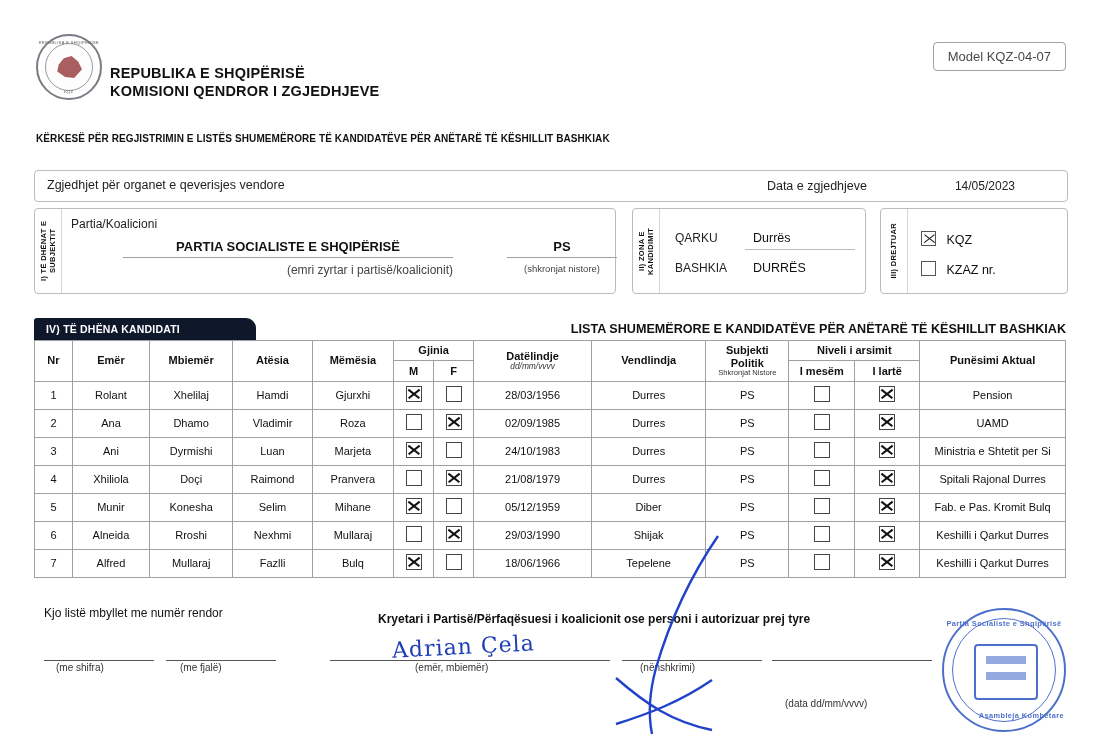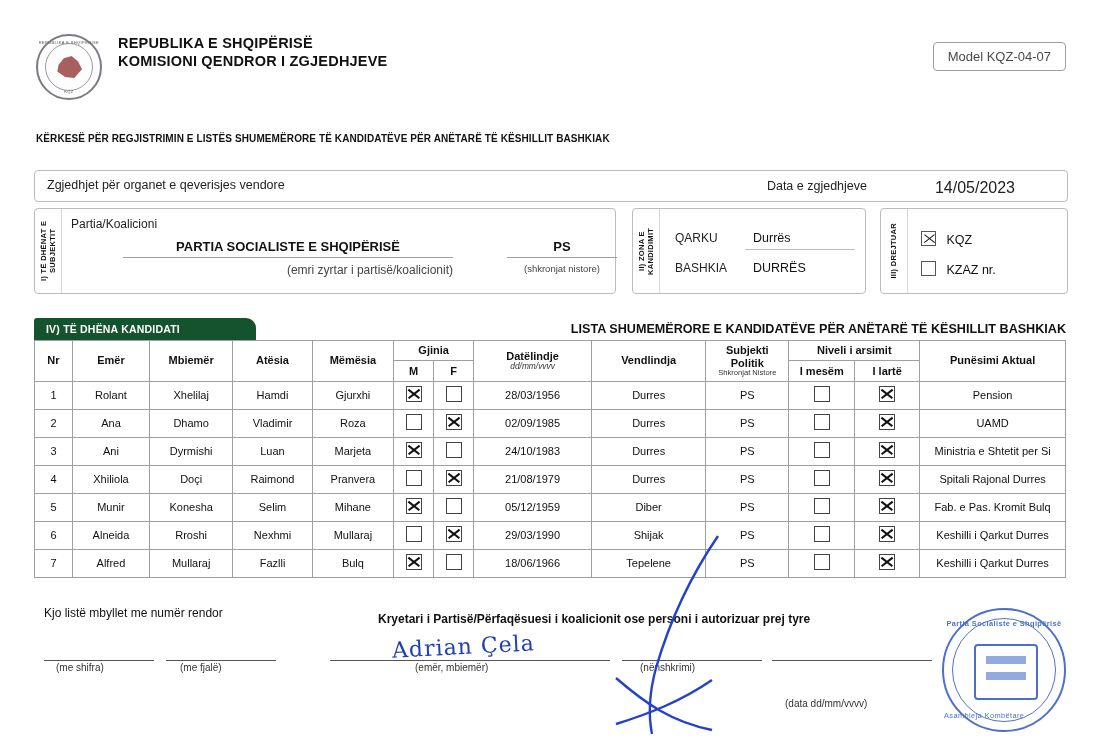--- a/index.html
+++ b/index.html
@@ -7,21 +7,21 @@
     width:1102px;height:748px;
     background:#ffffff;
     font-family:"Liberation Sans", sans-serif;
     color:#111;
     position:relative;
     overflow:hidden;
   }
   .page{position:absolute;inset:0;}
 
   
-  .hdr{position:absolute;left:36px;top:34px;display:flex;align-items:flex-start;gap:16px;}
+  .hdr{position:absolute;left:36px;top:34px;display:flex;align-items:flex-end;gap:8px;}
   .seal{
     width:62px;height:62px;border-radius:50%;
     border:2px solid #7b7b85;
     position:relative;background:#fdfdfd;
     box-shadow:inset 0 0 0 3px #fff;
   }
   .seal:before{
     content:"";position:absolute;left:7px;top:7px;right:7px;bottom:7px;
     border-radius:50%;border:1px solid #9a9aa2;
   }
@@ -47,21 +47,21 @@
     font-size:10px;font-weight:bold;letter-spacing:.1px;
   }
 
   
   .electionbar{
     position:absolute;left:34px;top:170px;width:1032px;height:30px;
     border:1px solid #b9bcc2;border-radius:4px;background:#fff;
   }
   .electionbar .lbl{position:absolute;left:12px;top:7px;font-size:12.5px;color:#222;}
   .electionbar .datelbl{position:absolute;right:200px;top:8px;font-size:12.5px;color:#222;}
-  .electionbar .dateval{position:absolute;right:52px;top:8px;font-size:16px;color:#222;}
+  .electionbar .dateval{position:absolute;right:52px;top:8px;font-size:12px;color:#222;}
 
   
   .boxI{position:absolute;left:34px;top:208px;width:580px;height:84px;border:1px solid #b9bcc2;border-radius:4px;background:#fff;}
   .sidelbl{
     position:absolute;left:0;top:0;width:26px;height:100%;
     display:flex;align-items:center;justify-content:center;
     border-right:1px solid #d4d6da;
   }
   .sidelbl span{
     writing-mode:vertical-rl;transform:rotate(180deg);
@@ -93,21 +93,21 @@
   .chk.x:before,.chk.x:after{
     content:"";position:absolute;left:1px;top:6px;width:13px;height:1.4px;background:#111;
   }
   .chk.x:before{transform:rotate(38deg);}
   .chk.x:after{transform:rotate(-38deg);}
   .boxIII .opt{position:absolute;left:40px;font-size:12.5px;color:#111;}
 
   
   .tab{
     position:absolute;left:34px;top:318px;width:222px;height:22px;
-    background:#14532d;border-radius:3px 10px 0 0;
+    background:#0f172a;border-radius:3px 10px 0 0;
   }
   .tab span{position:absolute;left:12px;top:5px;font-size:10.5px;font-weight:bold;color:#fff;letter-spacing:.2px;}
   .listtitle{position:absolute;right:36px;top:322px;font-size:12.6px;font-weight:bold;color:#111;}
 
   
   table.cands{
     position:absolute;left:34px;top:340px;width:1032px;
     border-collapse:collapse;background:#fff;
   }
   table.cands th,table.cands td{
@@ -140,21 +140,21 @@
 
   .stamp{
     position:absolute;right:36px;top:608px;width:120px;height:120px;border-radius:50%;
     border:2px solid #2f57c4;color:#2f57c4;opacity:.85;
   }
   .stamp:before{content:"";position:absolute;left:8px;top:8px;right:8px;bottom:8px;border-radius:50%;border:1px solid #2f57c4;}
   .stamp .cx{position:absolute;left:30px;top:34px;width:60px;height:52px;border:2px solid #2f57c4;border-radius:4px;}
   .stamp .cx:before{content:"";position:absolute;left:10px;top:10px;width:40px;height:8px;background:#2f57c4;opacity:.6;}
   .stamp .cx:after{content:"";position:absolute;left:10px;top:26px;width:40px;height:8px;background:#2f57c4;opacity:.6;}
   .stamp .top{position:absolute;left:0;right:0;top:9px;text-align:center;font-size:7.4px;letter-spacing:.4px;font-weight:bold;}
-  .stamp .bot{position:absolute;left:0;right:0;bottom:10px;text-align:left;font-size:7.4px;letter-spacing:.4px;font-weight:normal;margin-top:16px;}
+  .stamp .bot{position:absolute;left:0;right:0;bottom:10px;text-align:right;font-size:7.4px;letter-spacing:.4px;font-weight:bold;margin-top:16px;}
 </style>
 </head>
 <body>
 
 <div class="page">
 
   <div class="hdr">
     <div class="seal">
       <div class="t1">REPUBLIKA E SHQIPERISE</div>
       <div class="blob"></div>

